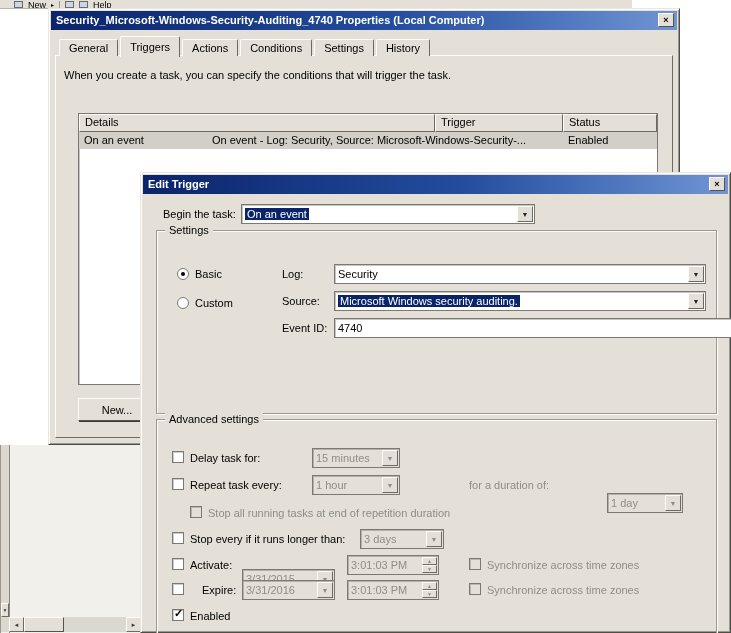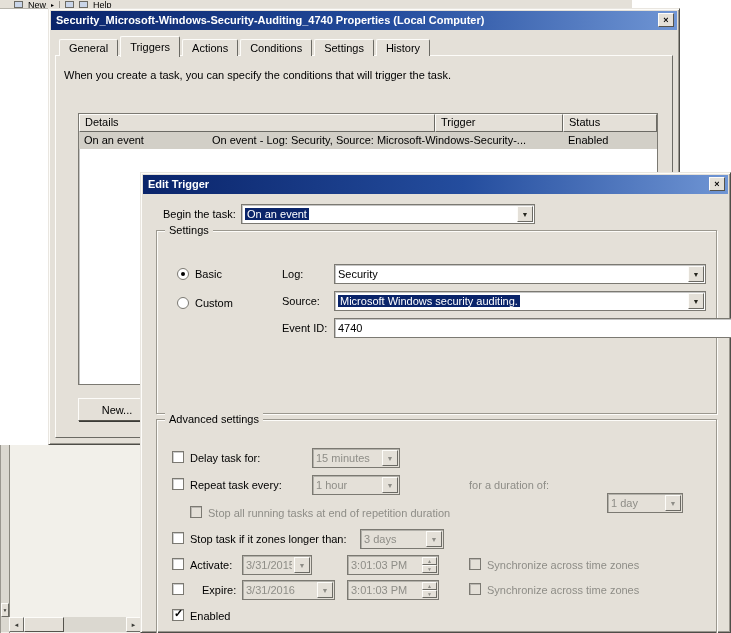--- a/index.html
+++ b/index.html
@@ -235,29 +235,29 @@
       <span class="lbl dis" style="left:312px; top:55px;">for a duration of:</span>
       <div class="combo disabled" style="left:410px; top:73px; width:76px;margin-left:40px;">
         <span class="combo-text">1 day</span>
         <span class="combo-btn">▼</span>
       </div>
 
       <span class="checkbox disabled" style="left:33px; top:86px;"></span>
       <span class="lbl dis" style="left:51px; top:83px;">Stop all running tasks at end of repetition duration</span>
 
       <span class="checkbox" style="left:15px; top:112px;"></span>
-      <span class="lbl" style="left:33px; top:109px;">Stop task if it zones longer than:</span>
+      <span class="lbl" style="left:33px; top:109px;">Stop every if it runs longer than:</span>
       <div class="combo disabled" style="left:203px; top:109px; width:84px;">
         <span class="combo-text">3 days</span>
         <span class="combo-btn">▼</span>
       </div>
 
       <span class="checkbox" style="left:15px; top:138px;"></span>
       <span class="lbl" style="left:33px; top:135px;">Activate:</span>
-      <div class="combo disabled" style="left:85px; top:135px; width:70px;">
+      <div class="combo disabled" style="left:85px; top:149px; width:93px;">
         <span class="combo-text">3/31/2015</span>
         <span class="combo-btn">▼</span>
       </div>
       <div class="spinbox" style="left:190px; top:135px; width:92px;">
         <span class="spin-text">3:01:03 PM</span>
         <span class="spin-btns">
           <span class="spin-up">▲</span>
           <span class="spin-down">▼</span>
         </span>
       </div>

